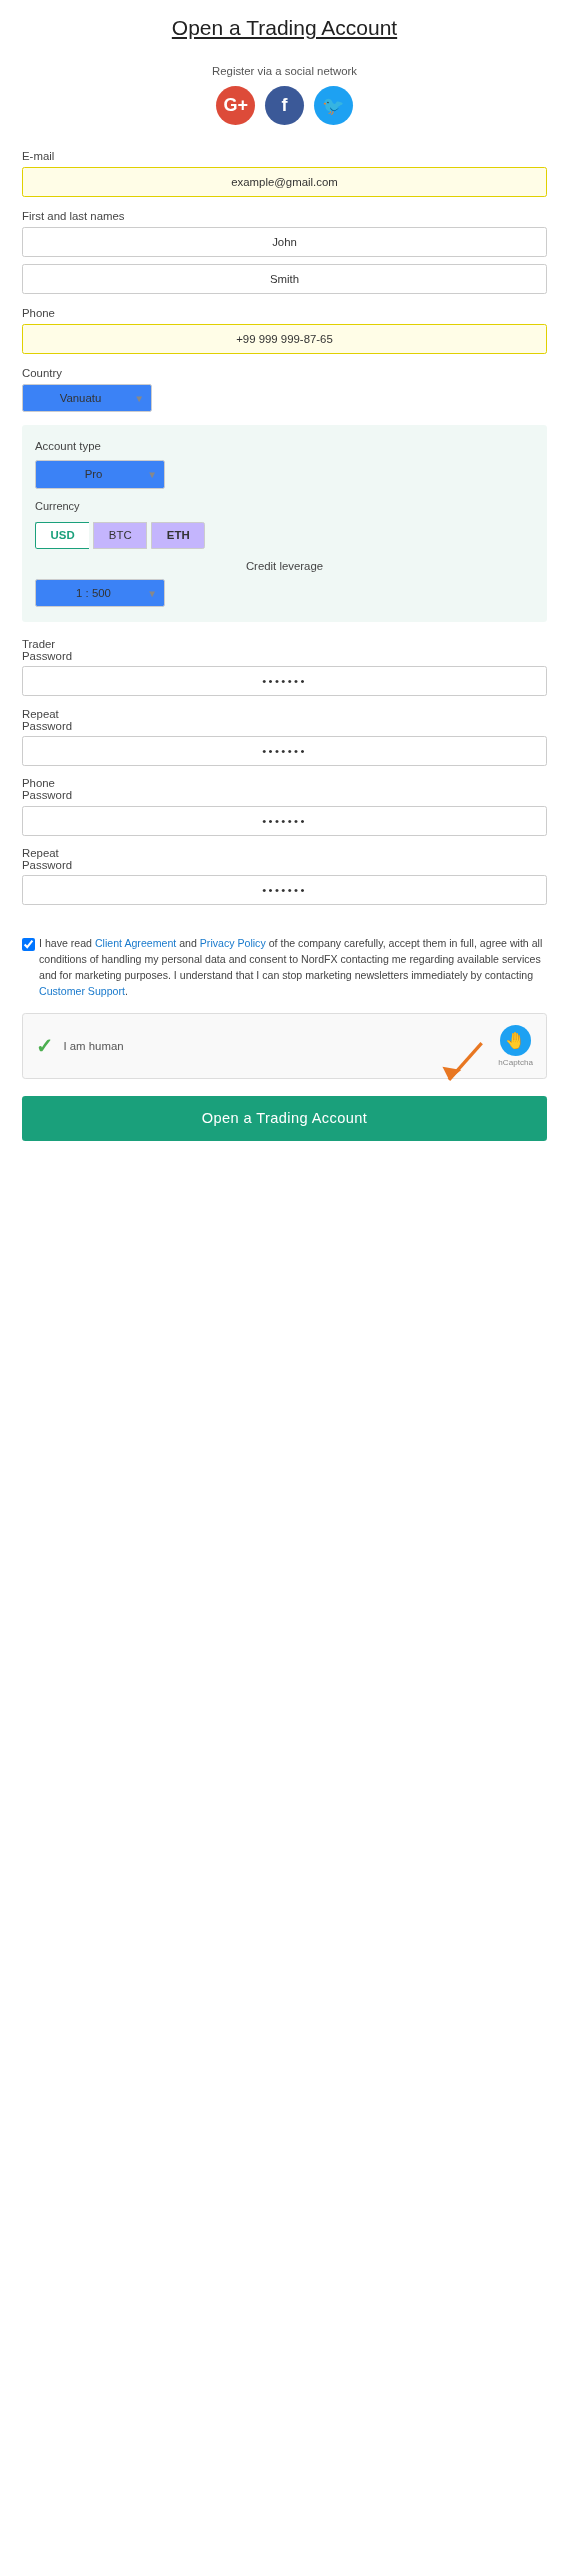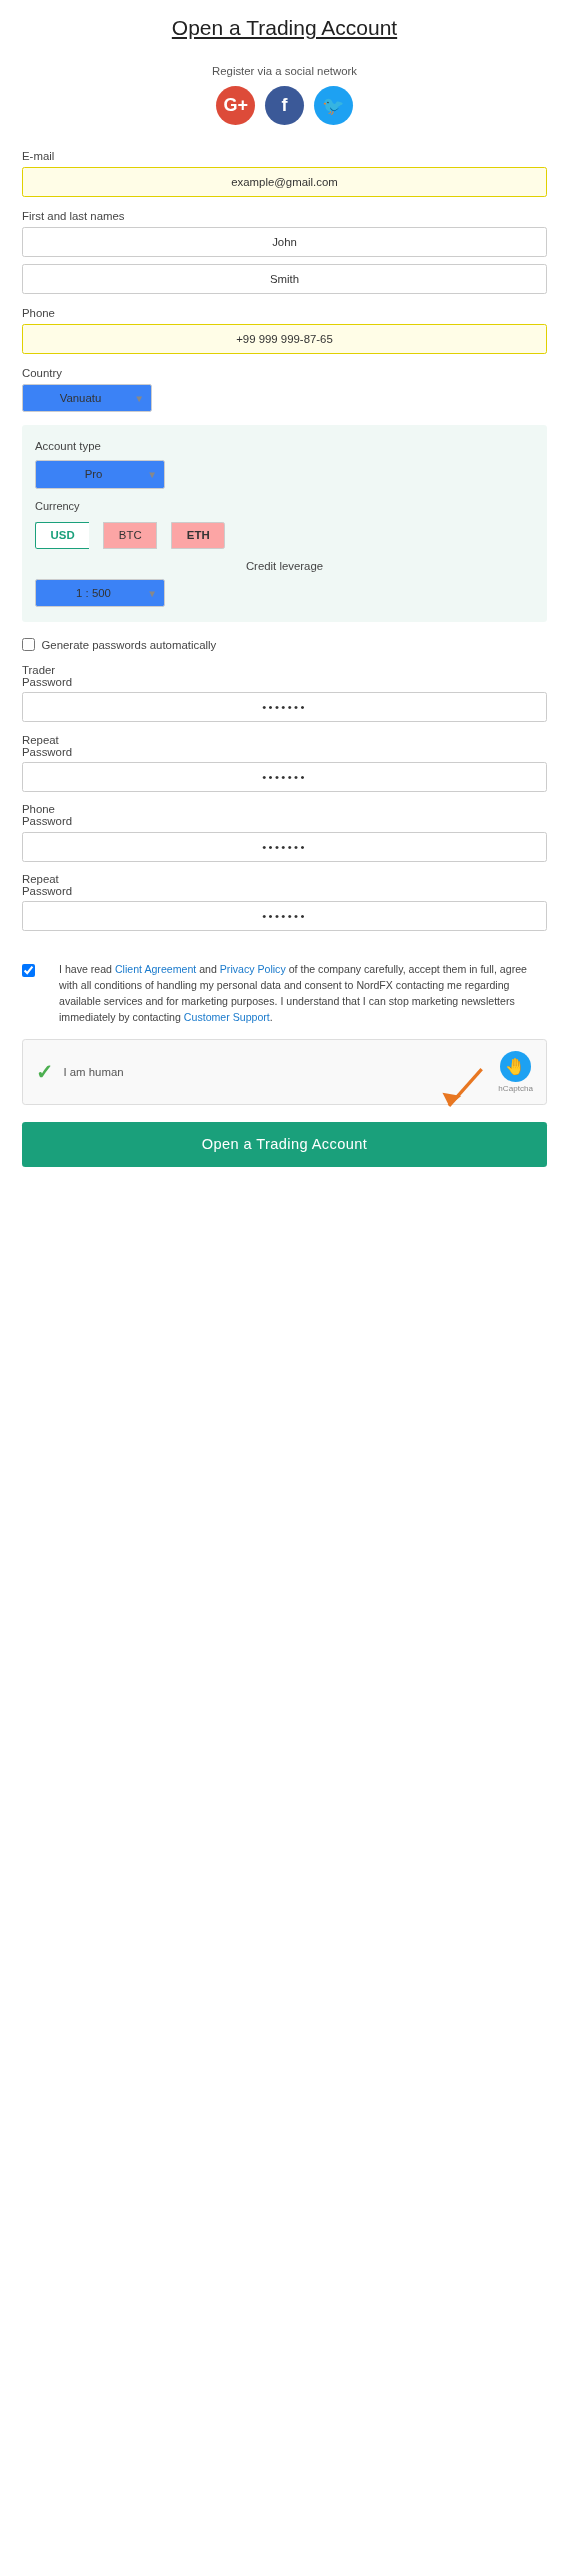--- a/index.html
+++ b/index.html
@@ -111,27 +111,27 @@
       background: #f0f8f5;
       border-radius: 3.3px;
       padding: 14.6px 13px;
       margin-bottom: 16.3px;
     }
     .account-section .field-label {
       margin-bottom: 8.1px;
     }
     .currency-options {
       display: flex;
-      gap: 14px;
+      gap: 4px;
       margin-top: 9.8px;
     }
     .currency-btn {
       padding: 6.5px 14.6px;
       border: 0.8px solid #ccc;
-      background: #fca5a5;
+      background: #c4b5fd;
       font-size: 11.4px;
       cursor: pointer;
       color: #333;
     }
     .currency-btn:first-child {
       border-radius: 2.4px 0 0 2.4px;
       border-right: none;
     }
     .currency-btn:last-child {
       border-radius: 0 2.4px 2.4px 0;
@@ -157,21 +157,21 @@
       margin-bottom: 6.5px;
       display: block;
       text-align: center;
     }
     .passwords-section {
       margin-bottom: 31px;
     }
     .checkbox-row {
       display: flex;
       align-items: flex-start;
-      gap: 24px;
+      gap: 4px;
       margin-bottom: 13px;
     }
     .checkbox-row input[type="checkbox"] {
       margin-top: 1.6px;
       width: 13px;
       height: 13px;
       cursor: pointer;
       flex-shrink: 0;
     }
     .checkbox-label {
@@ -358,24 +358,20 @@
           <option value="1:200">1 : 200</option>
           <option value="1:100">1 : 100</option>
           <option value="1:50">1 : 50</option>
         </select>
         <span class="select-arrow">▼</span>
       </div>
     </div>
   </div>
 
   
-  <div class="gen-pass-row">
-    <input type="checkbox" id="gen-pass" style="">
-    <label for="gen-pass" class="gen-pass-label">Generate passwords automatically</label>
-  </div>
 
   
   <div class="passwords-section">
 
     <div class="password-field-group">
       <label class="field-label">Trader<br>Password</label>
       <input class="password-input" type="password" value="1234567" style="">
     </div>
 
     <div class="password-field-group">

